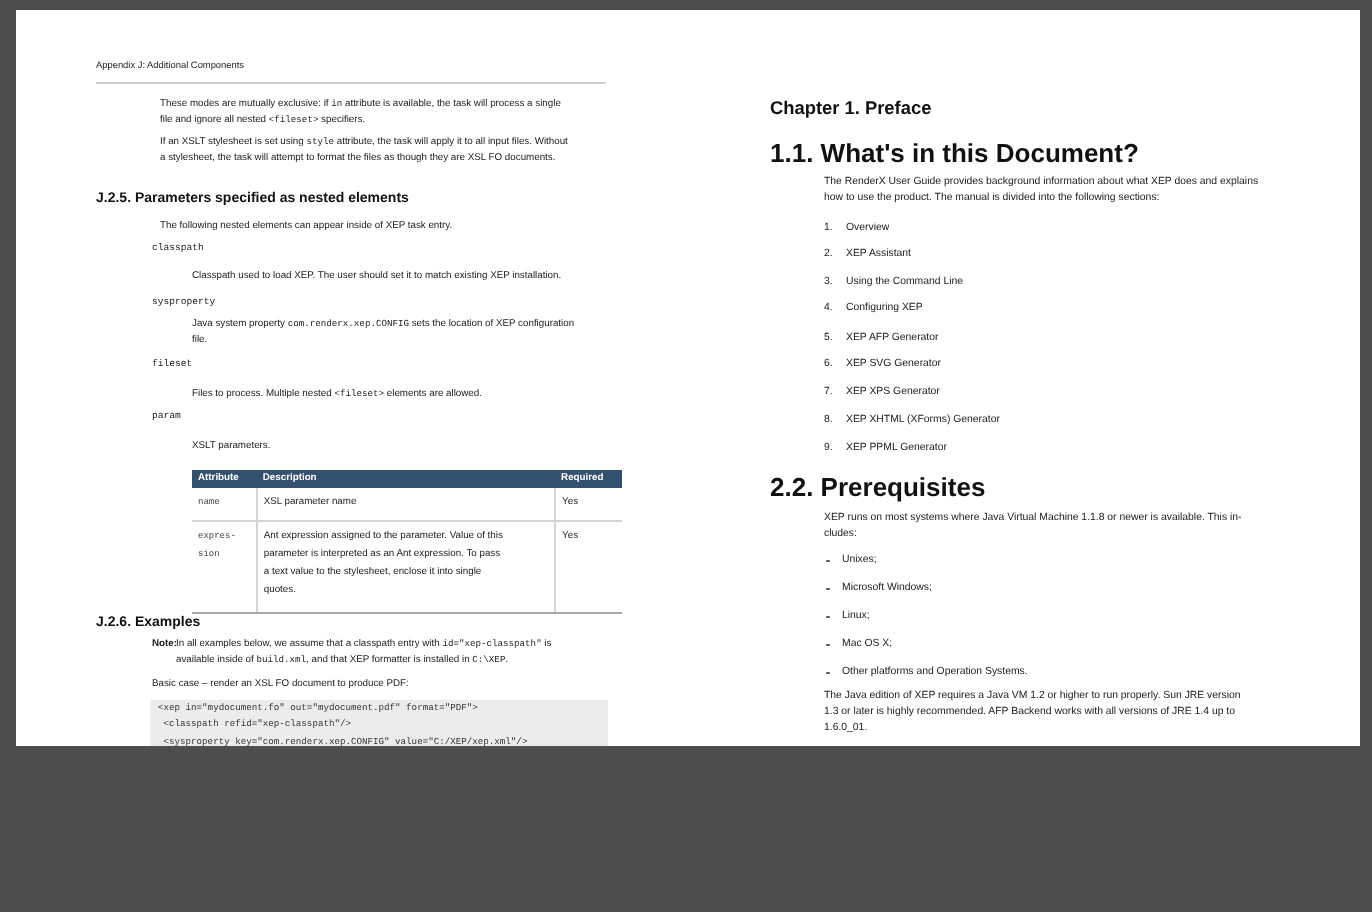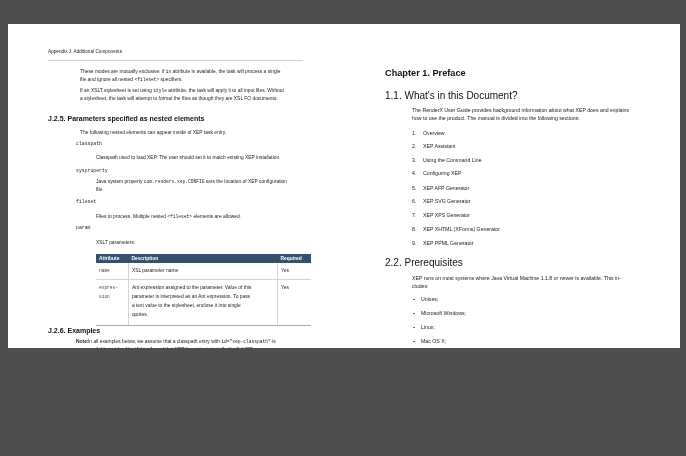--- a/index.html
+++ b/index.html
@@ -1,26 +1,26 @@
 <!DOCTYPE html>
 <html><head>
 <meta charset="utf-8">
 <style>
   html,body{margin:0;padding:0;}
   body{width:686px;height:456px;background:#4e4e4e;position:relative;overflow:hidden;font-family:"Liberation Sans",sans-serif;color:#1e1e1e;}
-  .page{position:absolute;top:5px;height:324px;background:#fff;overflow:hidden;margin-top:19px;}
+  .page{position:absolute;top:5px;height:368px;background:#fff;overflow:hidden;}
   #left-page{left:8px;width:335px;}
   #right-page{left:343px;width:337px;}
   .t{position:absolute;white-space:nowrap;font-size:4.9px;line-height:6px;color:#222;}
   #right-page .t{font-size:5.2px;}
   .m{font-family:"Liberation Mono",monospace;font-size:4.6px;}
   .b{font-weight:bold;}
   .h2{position:absolute;white-space:nowrap;font-weight:bold;font-size:7px;line-height:9px;color:#111;}
   .h1{position:absolute;white-space:nowrap;font-weight:bold;font-size:9.2px;line-height:11px;color:#111;}
-  .h2r{position:absolute;white-space:nowrap;font-weight:normal;font-size:10px;line-height:9px;color:#111;}
+  .h2r{position:absolute;white-space:nowrap;font-weight:bold;font-size:13px;line-height:9px;color:#111;}
   .rule{position:absolute;height:0;border-top:1px solid #cfcfcf;}
   .term{position:absolute;white-space:nowrap;font-family:"Liberation Mono",monospace;font-size:4.8px;line-height:6px;color:#222;}
   
   .ptable{position:absolute;left:88px;top:230px;width:215px;border-collapse:collapse;font-size:4.9px;color:#222;}
   .ptable th{background:#34506f;color:#fff;font-weight:bold;text-align:left;height:9px;padding:0 3px;line-height:9px;}
   .ptable td{vertical-align:top;padding:3px 3px 0 3px;line-height:9px;border-bottom:1px solid #d4d4d4;}
   .ptable td + td{border-left:1px solid #d4d4d4;}
   .ptable tr.last td{border-bottom:1px solid #a9a9a9;}
   .ptable .c1{width:25px;}
   .ptable .c2{width:138px;}

